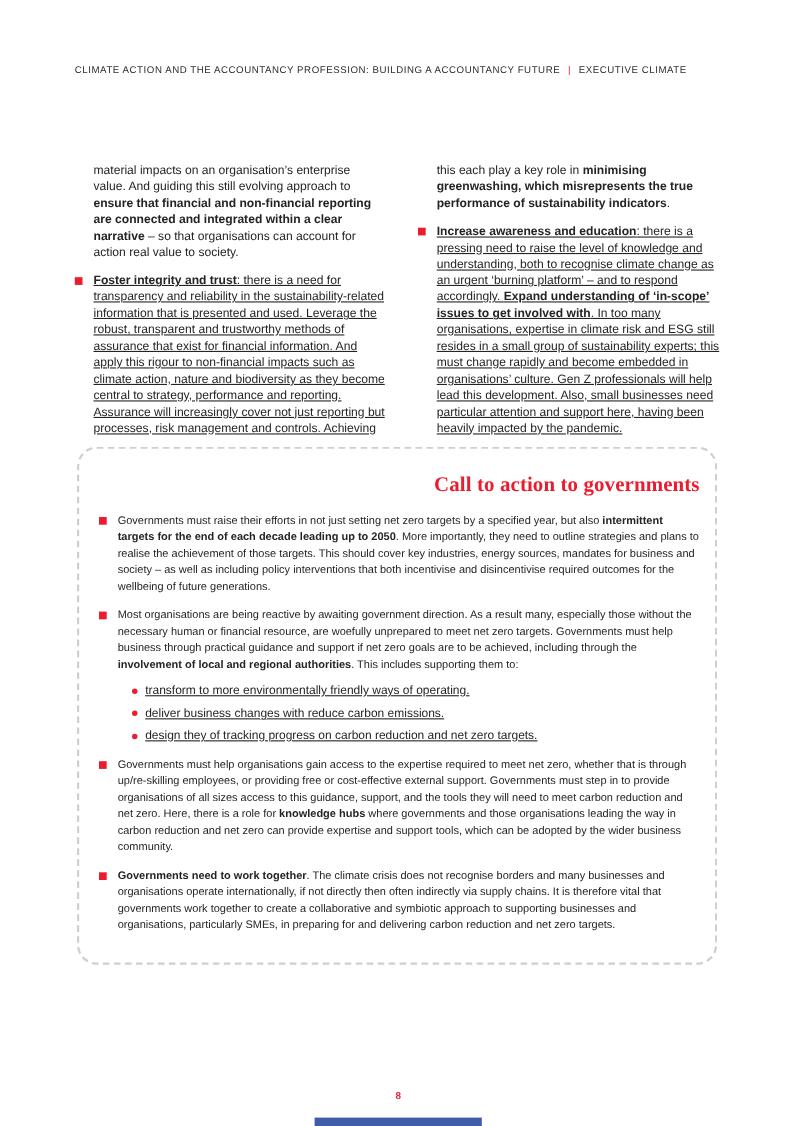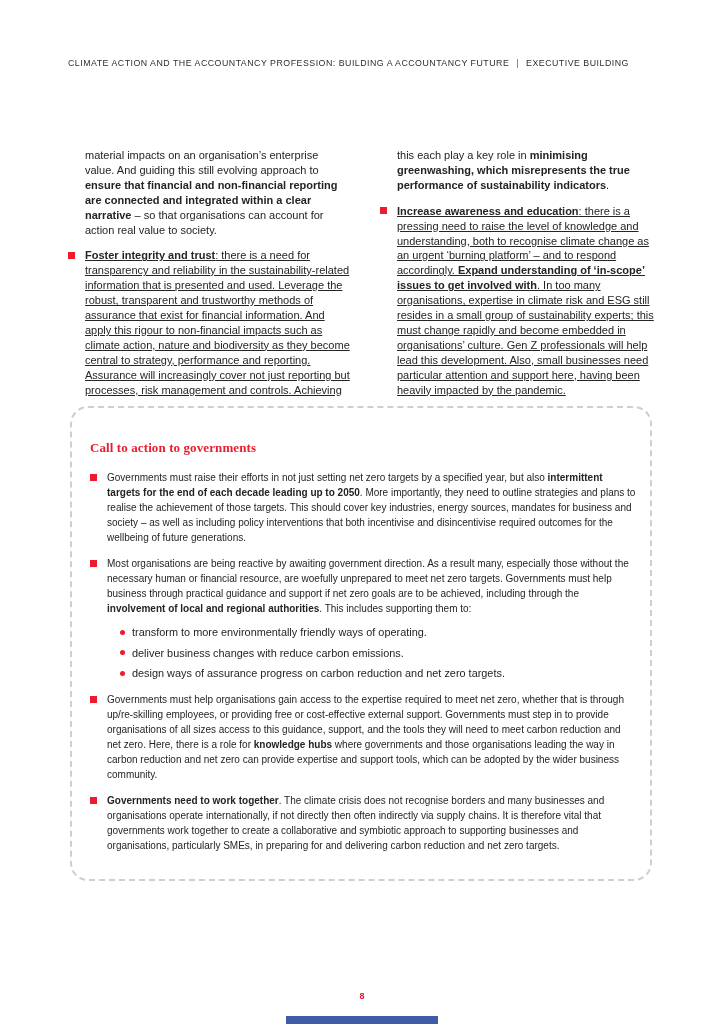--- a/index.html
+++ b/index.html
@@ -34,28 +34,28 @@
   }
   .bullet-item .para{margin:0;text-decoration:underline;}
   b,.b{font-weight:700;}
   
   .cta-box{
     position:absolute;top:406px;left:70px;width:582px;box-sizing:border-box;
     border:2px dashed var(--border);border-radius:18px;
     padding:22px 14px 26px 18px;background:#fff;
   }
   .cta-box h2{
-    margin:10px 0 14px 0;font-family:"Liberation Serif",serif;
-    font-size:13px;font-weight:700;color:var(--red);letter-spacing:.1px;
+    margin:0 0 14px 0;font-family:"Liberation Serif",serif;
+    font-size:19px;font-weight:700;color:var(--red);letter-spacing:.1px;text-align:right;
   }
   .box-item{position:relative;padding-left:17px;margin:0 0 11px 0;}
   .box-item:last-child{margin-bottom:0;}
   .box-item .para{margin:0;line-height:15px;font-size:10px;}
   .sub-list{
-    list-style:none;margin:9px 0 4px 13px;padding:0;
+    list-style:none;margin:9px 0 4px 13px;padding:0;text-decoration:underline;
   }
   .sub-list li{
     position:relative;padding-left:12px;margin:0 0 5.5px 0;
     font-size:10.9px;line-height:15px;
   }
   .dot{
     position:absolute;left:0;top:4.5px;width:5px;height:5px;border-radius:50%;
     background:var(--red);
   }
   
@@ -67,21 +67,21 @@
     position:absolute;bottom:0;left:50%;transform:translateX(-50%);
     width:152px;height:8px;background:var(--blue);
   }
 </style>
 </head>
 <body>
 
 <div class="page">
 
   <header class="doc-header">
-    <span>CLIMATE ACTION AND THE ACCOUNTANCY PROFESSION: BUILDING A ACCOUNTANCY FUTURE</span><span class="sep">|</span><span>EXECUTIVE BUILDING</span>
+    <span>CLIMATE ACTION AND THE ACCOUNTANCY PROFESSION: BUILDING A ACCOUNTANCY FUTURE</span><span class="sep">|</span><span>EXECUTIVE CLIMATE</span>
   </header>
 
   <main class="columns">
     <section class="col">
       <p class="para indent"><span>material impacts on an organisation’s enterprise value. And guiding this still evolving approach to </span><span class="b">ensure that financial and non-financial reporting are connected and integrated within a clear narrative</span><span> – so that organisations can account for action real value to society.</span></p>
       <div class="bullet-item">
         <span class="sq"></span>
         <p class="para"><span class="b">Foster integrity and trust</span><span>: there is a need for transparency and reliability in the sustainability-related information that is presented and used. Leverage the robust, transparent and trustworthy methods of assurance that exist for financial information. And apply this rigour to non-financial impacts such as climate action, nature and biodiversity as they become central to strategy, performance and reporting. Assurance will increasingly cover not just reporting but processes, risk management and controls. Achieving</span></p>
       </div>
     </section>
@@ -109,21 +109,21 @@
         <li>
           <span class="dot"></span>
           <span>transform to more environmentally friendly ways of operating.</span>
         </li>
         <li>
           <span class="dot"></span>
           <span>deliver business changes with reduce carbon emissions.</span>
         </li>
         <li>
           <span class="dot"></span>
-          <span>design ways of assurance progress on carbon reduction and net zero targets.</span>
+          <span>design they of tracking progress on carbon reduction and net zero targets.</span>
         </li>
       </ul>
     </div>
 
     <div class="box-item">
       <span class="sq"></span>
       <p class="para"><span>Governments must help organisations gain access to the expertise required to meet net zero, whether that is through up/re-skilling employees, or providing free or cost-effective external support. Governments must step in to provide organisations of all sizes access to this guidance, support, and the tools they will need to meet carbon reduction and net zero. Here, there is a role for </span><span class="b">knowledge hubs</span><span> where governments and those organisations leading the way in carbon reduction and net zero can provide expertise and support tools, which can be adopted by the wider business community.</span></p>
     </div>
 
     <div class="box-item">

